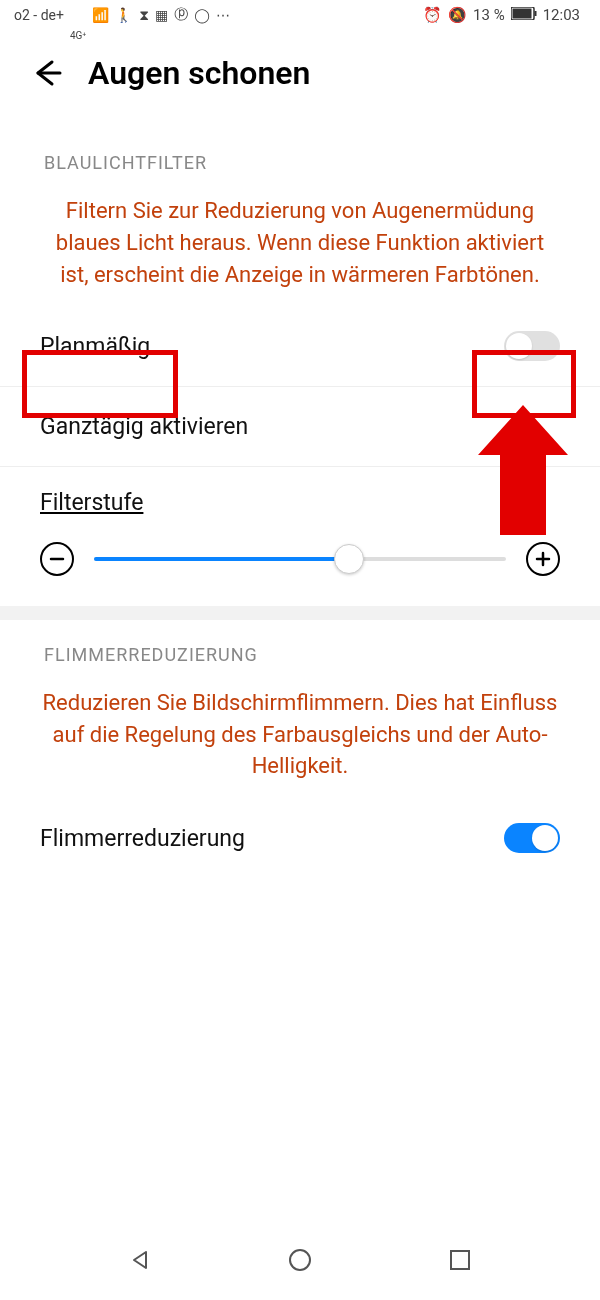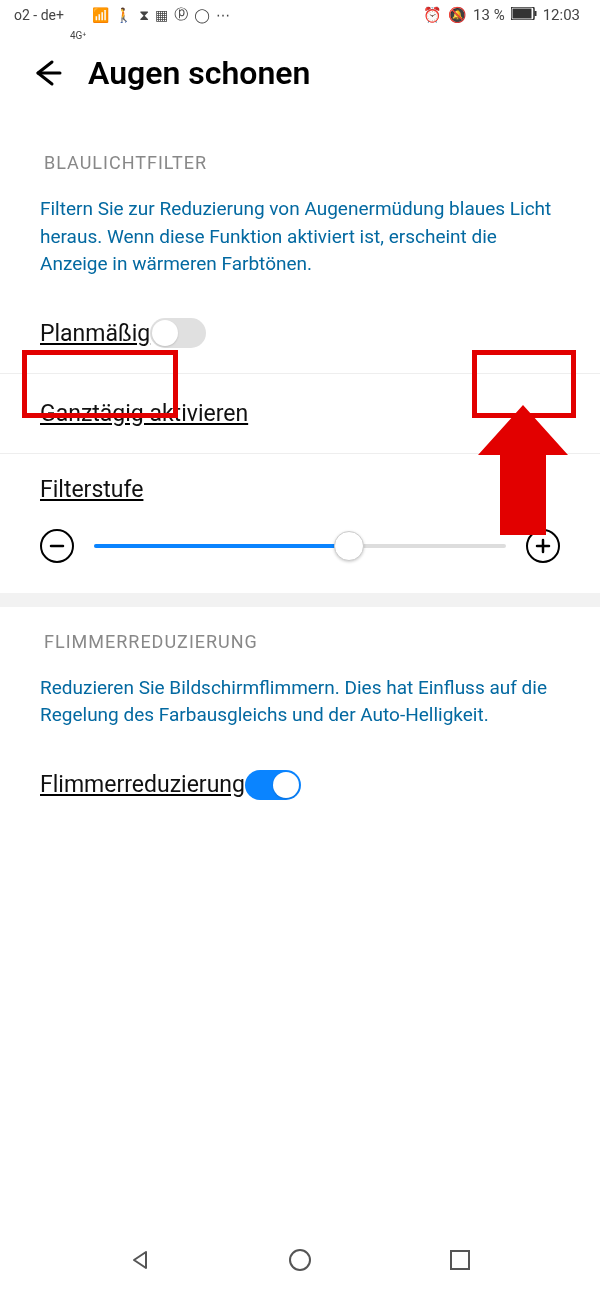--- a/index.html
+++ b/index.html
@@ -43,33 +43,33 @@
   .section {
     padding: 0 0 0 0;
   }
   .section-header {
     font-size: 18px;
     color: #888;
     letter-spacing: 1px;
     padding: 40px 40px 14px 44px;
   }
   .section-desc {
-    font-size: 19px;
-    color: #0369a1;
+    font-size: 22px;
+    color: #c2410c;
     line-height: 1.45;
     padding: 8px 40px 16px 40px;
+    text-align: center;
   }
   .setting-row {
     display: flex;
     align-items: center;
-    justify-content: flex-start;
+    justify-content: space-between;
     padding: 22px 40px;
     min-height: 80px;
     border-bottom: 1px solid #eee;
-    text-decoration: underline;
   }
   .setting-row.noborder { border-bottom: none; }
   .setting-label {
     font-size: 23px;
     color: #111;
   }
   .toggle {
     width: 56px;
     height: 30px;
     border-radius: 15px;

